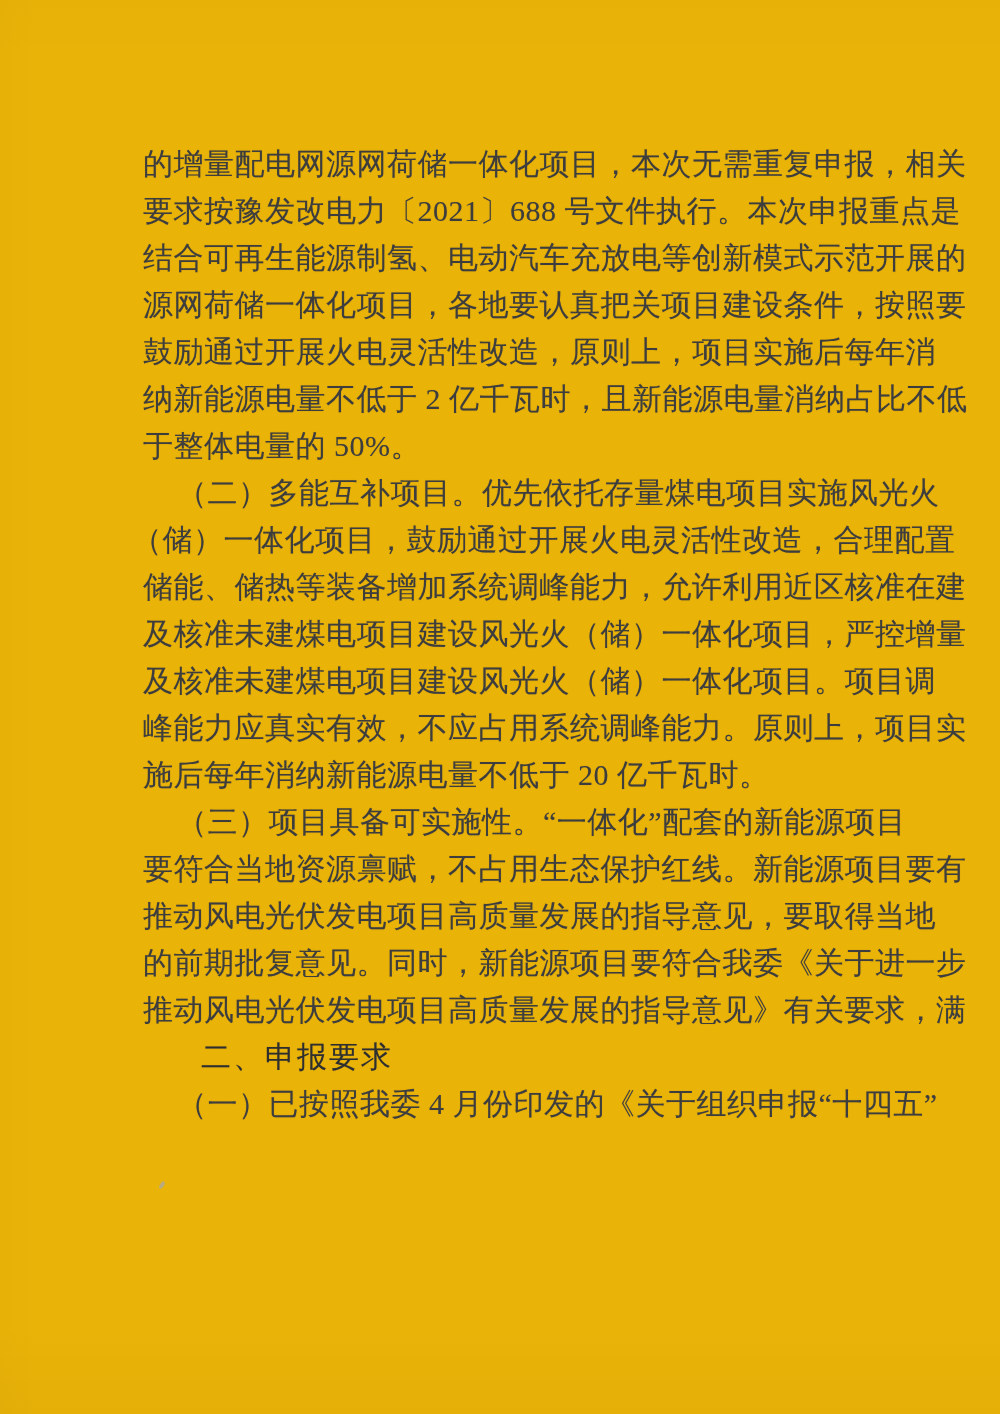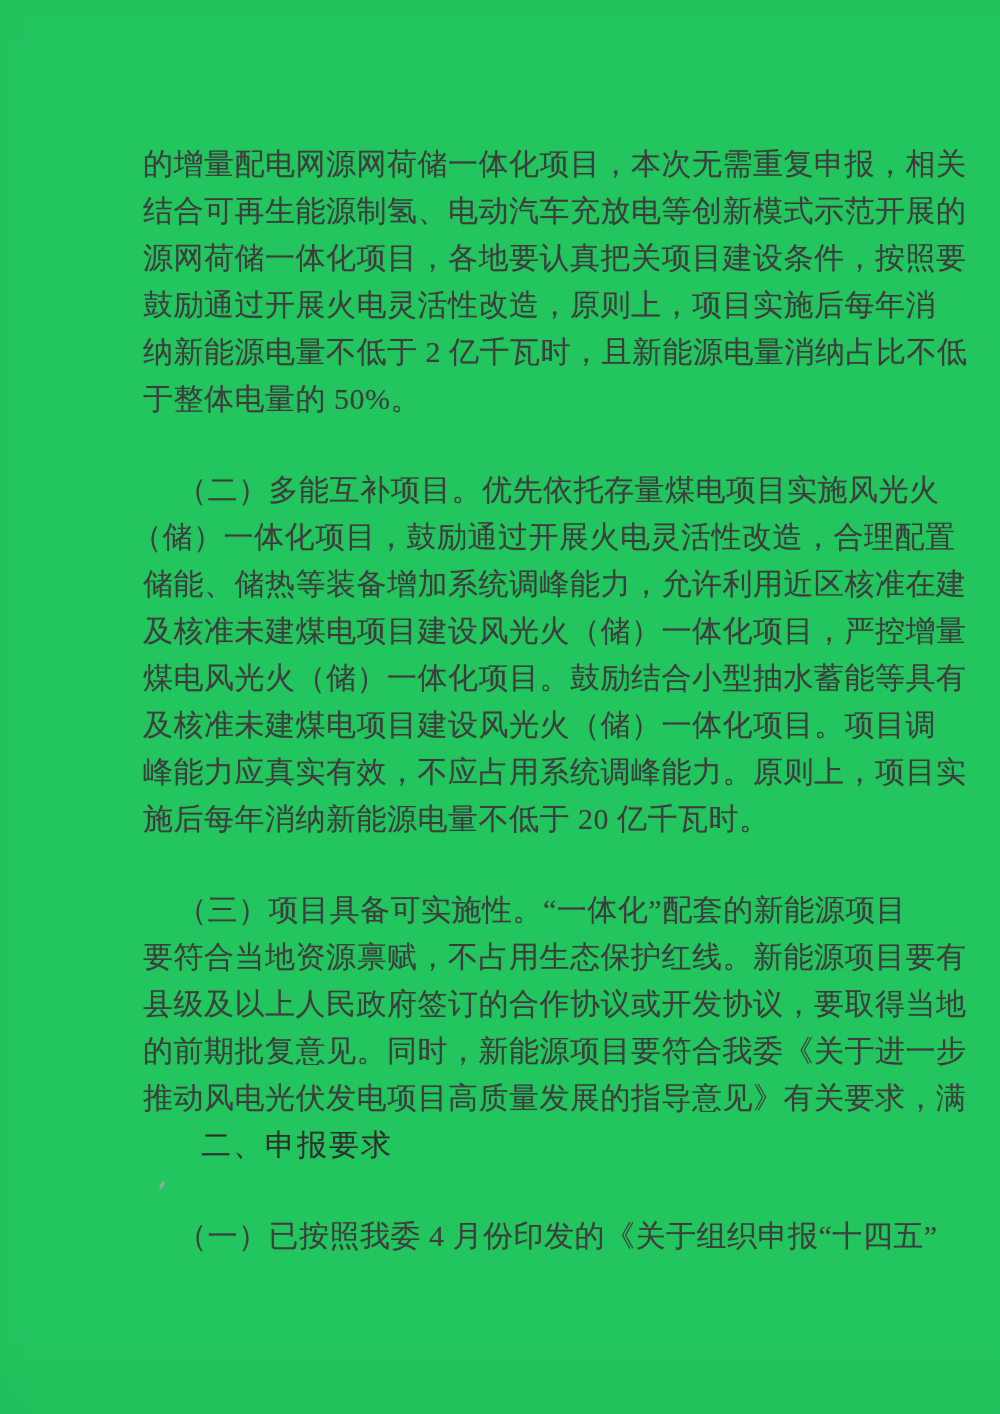--- a/index.html
+++ b/index.html
@@ -5,21 +5,21 @@
   html, body {
     margin: 0;
     padding: 0;
     background: #ffffff;
   }
   .page {
     position: relative;
     width: 1000px;
     height: 1414px;
     margin: 0 auto;
-    background: #22c55e;
+    background: #eab308;
     overflow: hidden;
     font-family: "Liberation Serif", "DejaVu Serif", serif;
   }
   
   .page::before {
     content: "";
     position: absolute;
     inset: 0;
     pointer-events: none;
     background:
@@ -42,21 +42,20 @@
     white-space: nowrap;
     text-align: justify;
     text-align-last: justify;
     letter-spacing: 0.5px;
   }
   .line.last {
     text-align-last: left;
   }
   .line.indent {
     text-indent: 34px;
-    margin-top: 44px;
   }
   .line.hang {
     margin-left: -11px;
   }
   .line.heading {
     font-family: "Liberation Sans", "DejaVu Sans", sans-serif;
     font-weight: 400;
     color: #2e2e2e;
     text-indent: 58px;
     text-align-last: left;
@@ -73,35 +72,35 @@
     transform: rotate(32deg);
     opacity: 0.75;
   }
 </style>
 </head>
 <body>
 
 <div class="page">
   <div class="textblock">
     <div class="line">的增量配电网源网荷储一体化项目，本次无需重复申报，相关</div>
+    <div class="line">要求按豫发改电力〔2021〕688 号文件执行。本次申报重点是</div>
     <div class="line">结合可再生能源制氢、电动汽车充放电等创新模式示范开展的</div>
     <div class="line">源网荷储一体化项目，各地要认真把关项目建设条件，按照要</div>
     <div class="line">鼓励通过开展火电灵活性改造，原则上，项目实施后每年消</div>
     <div class="line">纳新能源电量不低于 2 亿千瓦时，且新能源电量消纳占比不低</div>
     <div class="line last">于整体电量的 50%。</div>
     <div class="line indent">（二）多能互补项目。优先依托存量煤电项目实施风光火</div>
     <div class="line hang">（储）一体化项目，鼓励通过开展火电灵活性改造，合理配置</div>
     <div class="line">储能、储热等装备增加系统调峰能力，允许利用近区核准在建</div>
     <div class="line">及核准未建煤电项目建设风光火（储）一体化项目，严控增量</div>
-    <div class="line">煤电风光火（储）一体化项目。鼓励结合小型抽水蓄能等具有</div>
     <div class="line">及核准未建煤电项目建设风光火（储）一体化项目。项目调</div>
     <div class="line">峰能力应真实有效，不应占用系统调峰能力。原则上，项目实</div>
     <div class="line last">施后每年消纳新能源电量不低于 20 亿千瓦时。</div>
     <div class="line indent">（三）项目具备可实施性。“一体化”配套的新能源项目</div>
     <div class="line">要符合当地资源禀赋，不占用生态保护红线。新能源项目要有</div>
-    <div class="line">县级及以上人民政府签订的合作协议或开发协议，要取得当地</div>
+    <div class="line">推动风电光伏发电项目高质量发展的指导意见，要取得当地</div>
     <div class="line">的前期批复意见。同时，新能源项目要符合我委《关于进一步</div>
     <div class="line">推动风电光伏发电项目高质量发展的指导意见》有关要求，满</div>
     <div class="line heading">二、申报要求</div>
     <div class="line indent">（一）已按照我委 4 月份印发的《关于组织申报“十四五”</div>
   </div>
   <div class="speck"></div>
 </div>
 
 </body></html>

